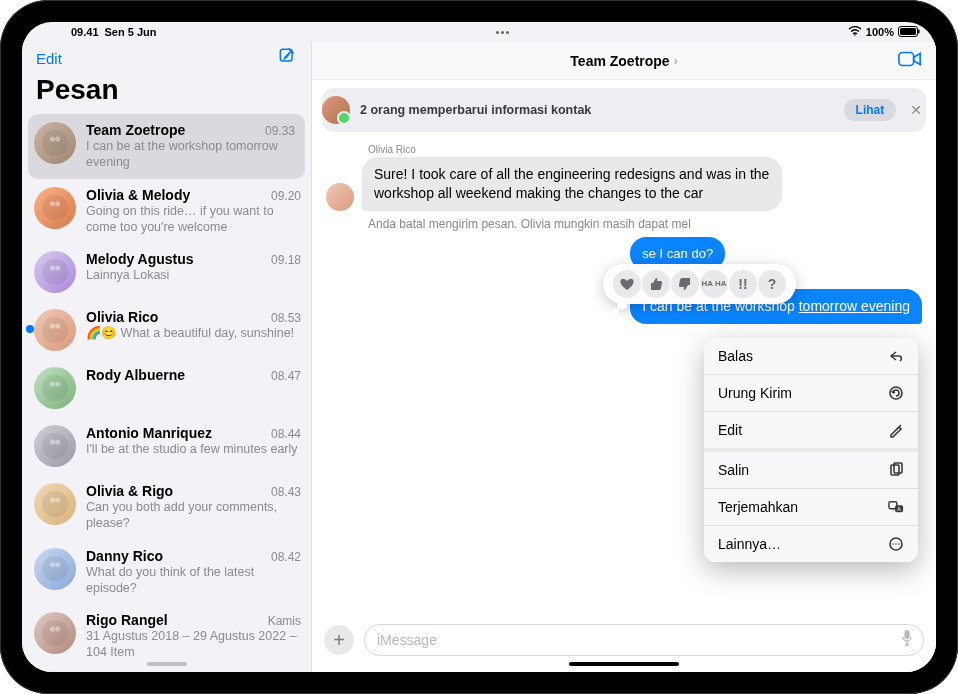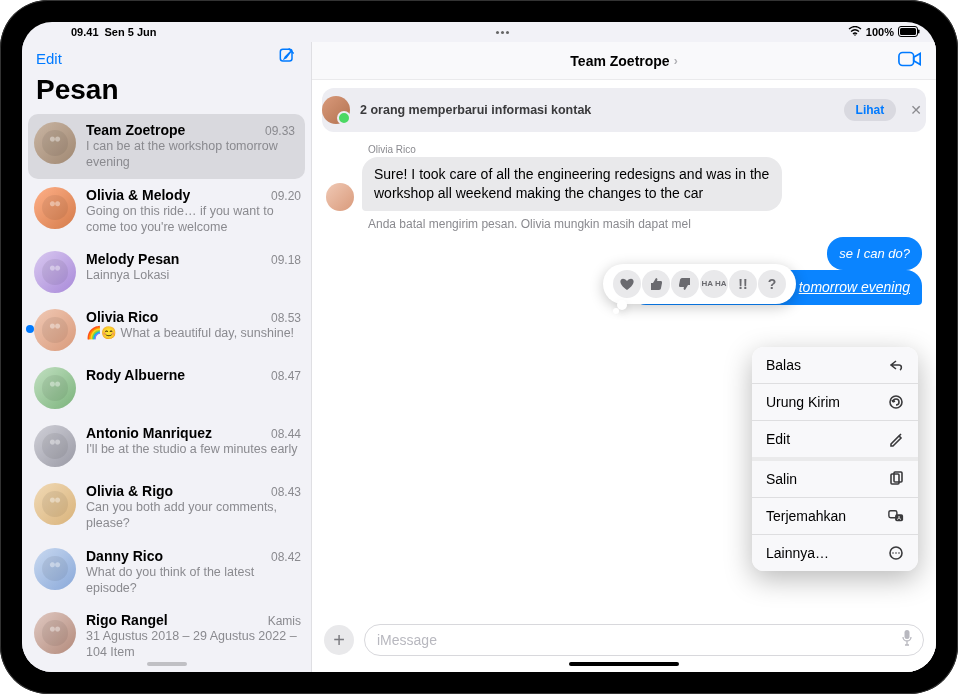--- a/index.html
+++ b/index.html
@@ -108,21 +108,21 @@
     box-shadow: 0 3px 14px rgba(0,0,0,0.22);
     display:flex; gap:1px; align-items:center;
     right: 140px; top: 124px; z-index:30;
   }
   .tapback::after{ content:""; position:absolute; left:14px; bottom:-6px; width:10px;height:10px; background:#fff; border-radius:50%; box-shadow: -6px 6px 0 -2px #fff, 0 3px 8px rgba(0,0,0,0.1); }
   .tb { width:28px;height:28px;border-radius:50%; background:#e9e9eb; display:flex;align-items:center;justify-content:center; font-size:14px; font-weight:700; color:#6a6a6f;}
   .tb.heart{ color:#6a6a6f; }
 
   
   .ctx-menu {
-    position:absolute; right:18px; top:207px; width:166px;
+    position:absolute; right:18px; top:198px; width:214px;
     background:rgba(248,248,250,0.96); border-radius:12px;
     box-shadow: 0 8px 28px rgba(0,0,0,0.28); overflow:hidden; z-index:30;
     backdrop-filter: blur(10px);
   }
   .ctx-item {
     display:flex; justify-content:space-between; align-items:center;
     padding:10px 14px; font-size:14px; color:#000;
     border-bottom:0.5px solid rgba(0,0,0,0.1);
   }
   .ctx-item.sep { border-bottom:4px solid rgba(0,0,0,0.06); }
@@ -138,21 +138,21 @@
   .text-input {
     flex:1; height:32px; border:1px solid #d8d8dc; border-radius:16px;
     padding:0 36px 0 12px; font-size:14px; color:#000; background:#fff; outline:none;
     position:relative;
   }
   .text-input::placeholder{ color:#b8b8bf; }
   .mic-wrap{ position:relative; flex:1; display:flex;}
   .mic-icon { position:absolute; right:10px; top:50%; transform:translateY(-50%); color:#b8b8bf;}
   .mic-icon svg{ width:14px; height:18px; fill:#b8b8bf;}
 
-  .out-stack{ display:flex; flex-direction:column; align-items:flex-end; gap:0;font-style:italic; }
+  .out-stack{ display:flex; flex-direction:column; align-items:flex-start; gap:19px; }
   .out-trail{ font-size:13px; }
 </style>
 </head>
 <body>
 
 <div class="device">
   <div class="screen">
 
     <div class="statusbar">
       <div class="left">
@@ -220,21 +220,21 @@
                 </div>
               <div class="convo-snippet">Going on this ride… if you want to come too you're welcome</div>
             </div>
           </div>
           <div class="convo">
             <div class="avatar p2">
                 <div class="face"></div>
               </div>
             <div class="convo-body">
               <div class="convo-head">
-                  <span class="convo-name">Melody Pesan</span>
+                  <span class="convo-name">Melody Agustus</span>
                   <span class="convo-time">09.18</span>
                 </div>
               <div class="convo-snippet">Lainnya Lokasi</div>
             </div>
           </div>
           <div class="convo">
             <span class="unread-dot"></span>
             <div class="avatar p3">
                 <div class="face"></div>
               </div>

